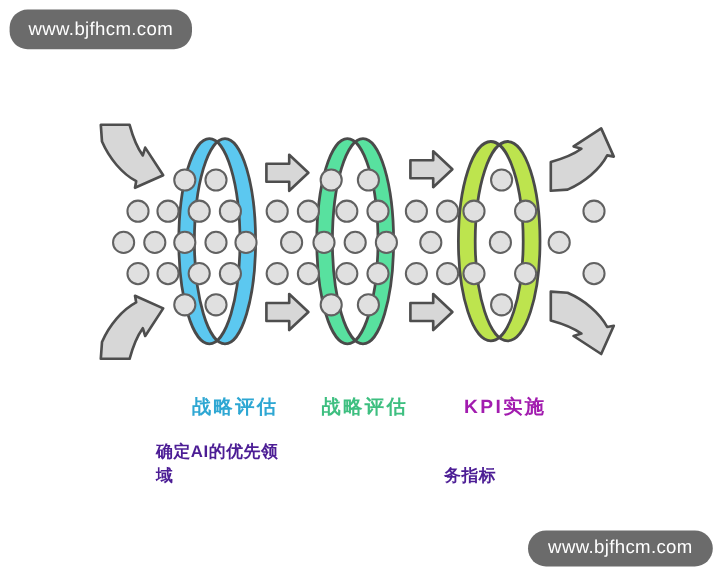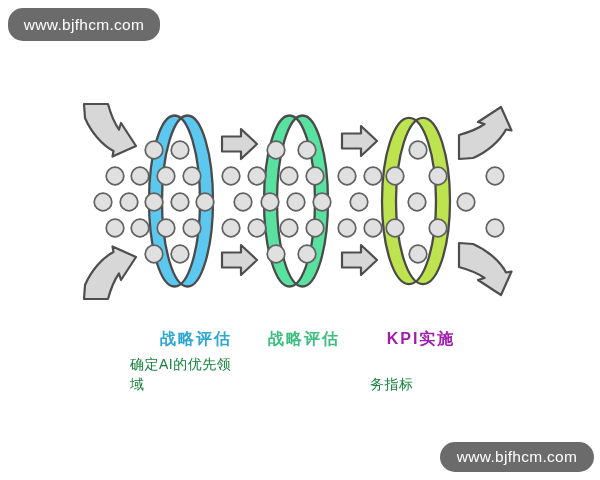--- a/index.html
+++ b/index.html
@@ -31,25 +31,26 @@
     position:absolute;top:329px;
     transform:translateX(-50%);
     font-size:16px;font-weight:bold;
     letter-spacing:2px;
     white-space:nowrap;
   }
   .stage-label.s0{left:196px;text-align:right;}
   .stage-label.s1{left:304px;}
   .stage-label.s2{left:421px;}
   .stage-desc{
-    position:absolute;top:354px;
+    position:absolute;top:366px;
     width:122px;
     font-size:14px;line-height:20px;
-    color:#15803d;
+    color:#4c1d95;
     letter-spacing:0.5px;
+    font-weight:bold;
   }
   .stage-desc.d0{left:130px;}
   .stage-desc.d1{left:250px;}
   .stage-desc.d2{left:370px;}
 </style>
 </head>
 <body>
 
 <div class="canvas">
 

